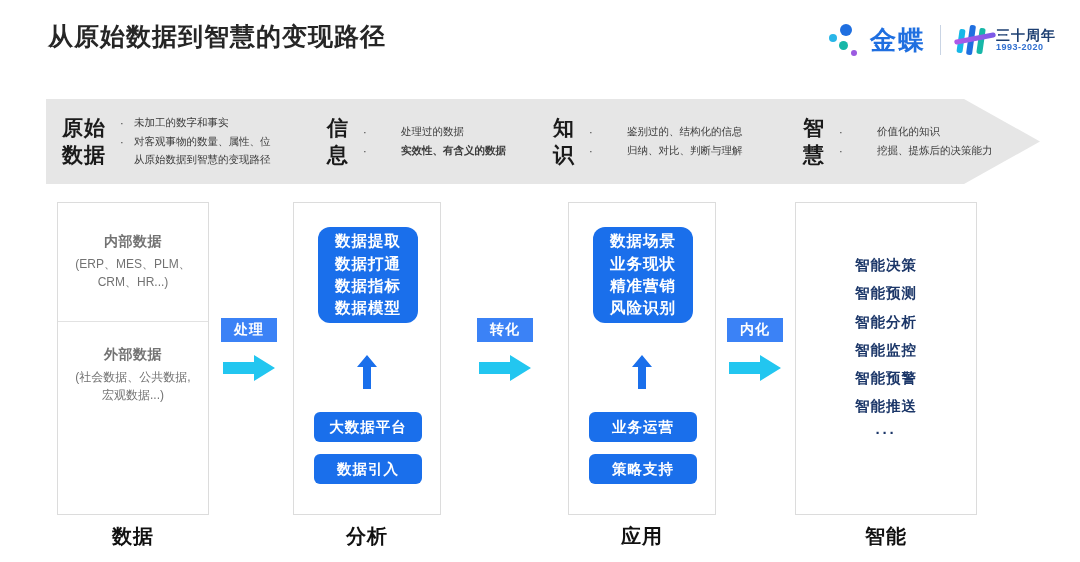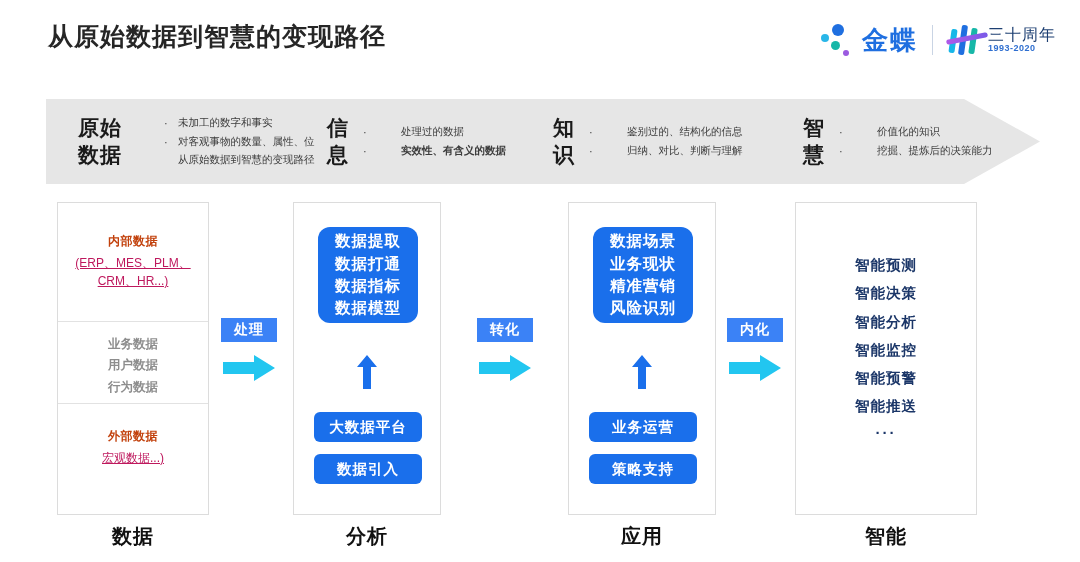--- a/index.html
+++ b/index.html
@@ -87,22 +87,22 @@
   .swoosh {
     position: absolute;
     left: -1px; top: 13px;
     width: 42px; height: 5px;
     background: linear-gradient(90deg, #b05ae8, #7a5ae8);
     border-radius: 3px;
     transform: rotate(-11deg);
   }
   .anniv-text { line-height: 1.05; }
   .anniv-cn {
-    font-size: 16px;
-    font-weight: normal;
+    font-size: 14px;
+    font-weight: bold;
     color: #1d3f72;
     letter-spacing: 1px;
   }
   .anniv-yr {
     font-size: 9px;
     font-weight: bold;
     color: #2f6fd0;
     letter-spacing: 0.5px;
   }
 
@@ -175,31 +175,30 @@
   }
 
   
   #col-data-card { left: 57px; width: 152px; height: 313px; }
   .seg {
     box-sizing: border-box;
     text-align: center;
   }
   .seg + .seg { border-top: 1px solid #e2e2e2; }
   .seg-title {
-    font-size: 12px;
-    font-weight: bold;
-    color: #c2410c;
+    font-size: 14px;
+    font-weight: bold;
+    color: #737373;
     letter-spacing: 0.5px;
   }
   .seg-sub {
     font-size: 12px;
-    color: #be185d;
+    color: #737373;
     line-height: 1.5;
     margin-top: 4px;
-    text-decoration: underline;
   }
   .seg-mid-line {
     font-size: 12.5px;
     font-weight: bold;
     color: #8d8d8d;
     line-height: 1.7;
   }
   #seg-internal { height: 118px; padding-top: 30px; }
   #seg-middle   { height: 82px;  padding-top: 12px; }
   #seg-external { height: 113px; padding-top: 24px; }
@@ -324,21 +323,21 @@
     </span>
     <span class="anniv-text">
       <div class="anniv-cn">三十周年</div>
       <div class="anniv-yr">1993-2020</div>
     </span>
   </span>
 </div>
 
 <div id="stage-banner">
 
-  <div class="stage" style="left:32px;gap:28px;">
+  <div class="stage" style="left:16px;">
     <div class="stage-title">
       <div>原始</div>
       <div>数据</div>
     </div>
     <div class="stage-bullets">
       <div class="bullet-row">
           <span class="bullet-dot">·</span>
           <span class="bullet-text">未加工的数字和事实</span>
         </div>
       <div class="bullet-row">
@@ -405,28 +404,24 @@
 </div>
 
 <div class="col-card" id="col-data-card">
   <div class="seg" id="seg-internal">
     <div class="seg-title">内部数据</div>
     <div class="seg-sub">
       <div>(ERP、MES、PLM、</div>
       <div>CRM、HR...)</div>
     </div>
   </div>
-  <div class="seg" id="seg-middle">
-    <div class="seg-mid-line">业务数据</div>
-    <div class="seg-mid-line">用户数据</div>
-    <div class="seg-mid-line">行为数据</div>
-  </div>
   <div class="seg" id="seg-external">
     <div class="seg-title">外部数据</div>
     <div class="seg-sub">
+      <div>(社会数据、公共数据,</div>
       <div>宏观数据...)</div>
     </div>
   </div>
 </div>
 <div class="col-label" style="left:57px; width:152px;">数据</div>
 
 <div class="connector" style="left:221px;">
   <div class="conn-badge">处理</div>
   <div class="conn-arrow">
     <svg width="56" height="30" viewBox="0 0 56 30">
@@ -482,22 +477,22 @@
   <div class="conn-badge">内化</div>
   <div class="conn-arrow">
     <svg width="56" height="30" viewBox="0 0 56 30">
         <path d="M2 9 H33 V2 L54 15 L33 28 V21 H2 Z" fill="#22c6f0"></path>
       </svg>
   </div>
 </div>
 
 <div class="col-card" id="col-smart-card">
   <div id="smart-list">
+    <div class="smart-item">智能决策</div>
     <div class="smart-item">智能预测</div>
-    <div class="smart-item">智能决策</div>
     <div class="smart-item">智能分析</div>
     <div class="smart-item">智能监控</div>
     <div class="smart-item">智能预警</div>
     <div class="smart-item">智能推送</div>
     <div class="smart-ellipsis">···</div>
   </div>
 </div>
 <div class="col-label" style="left:795px; width:182px;">智能</div>
 
 </body></html>

